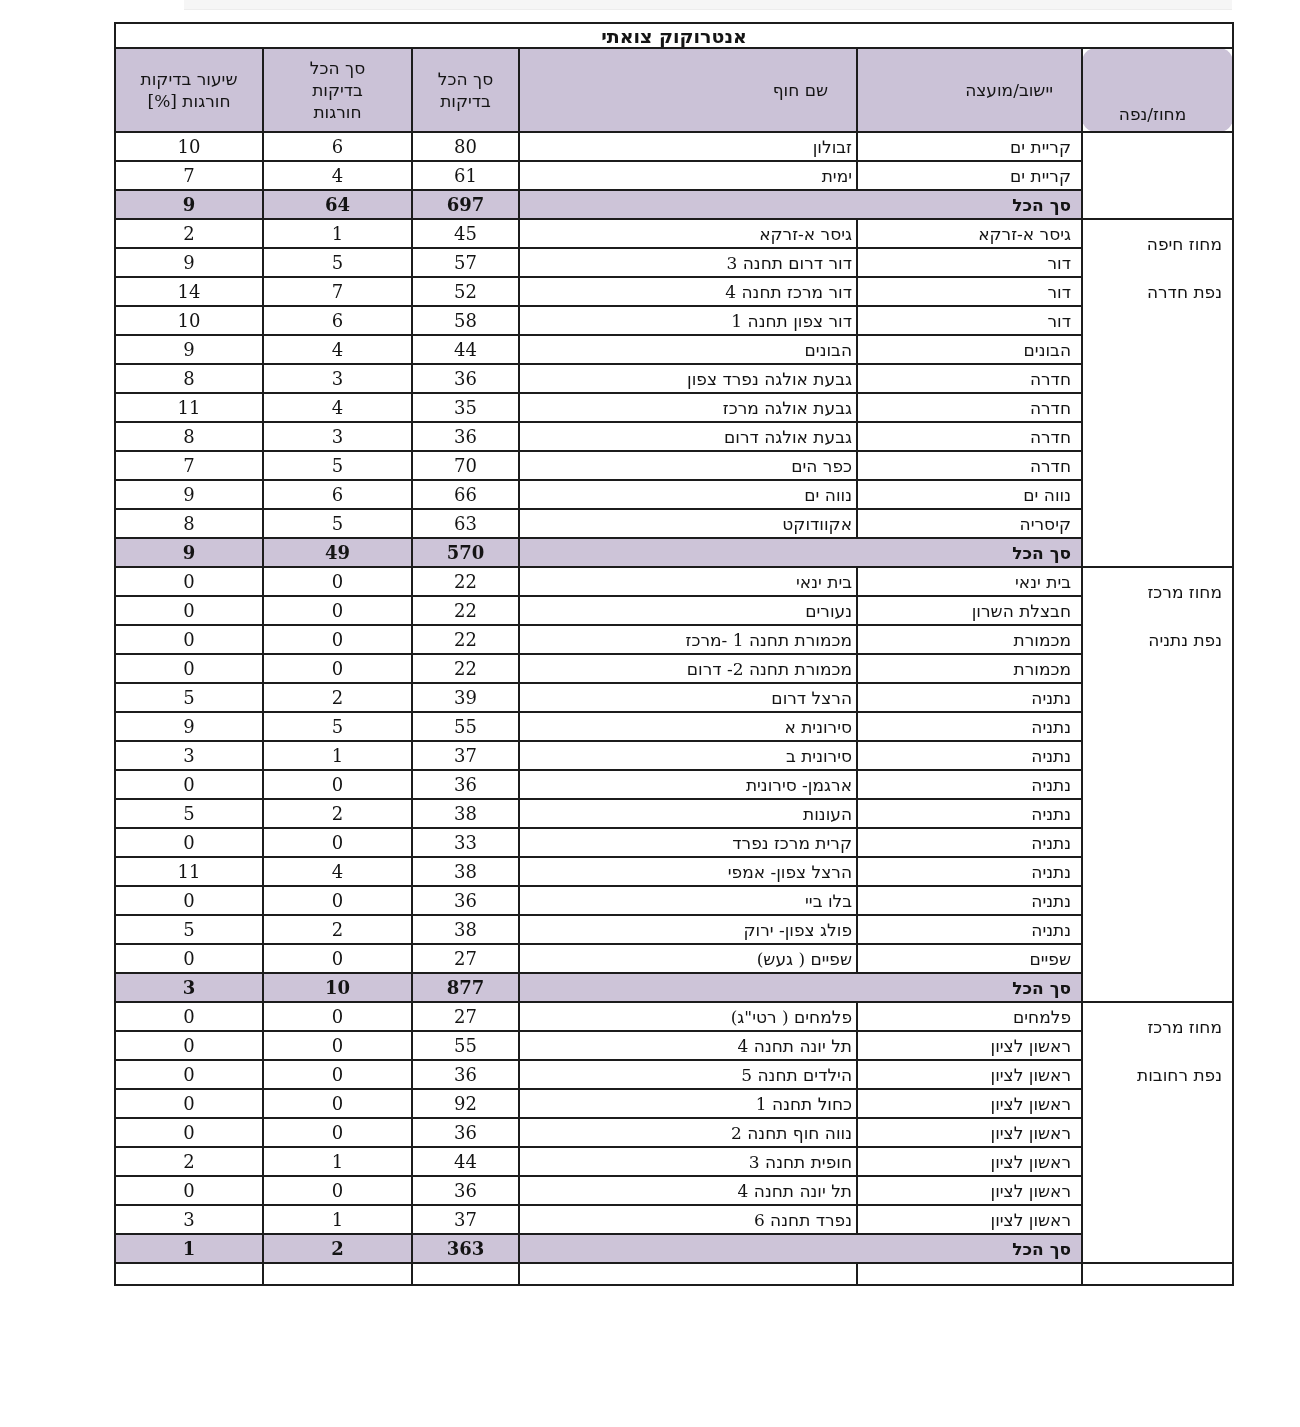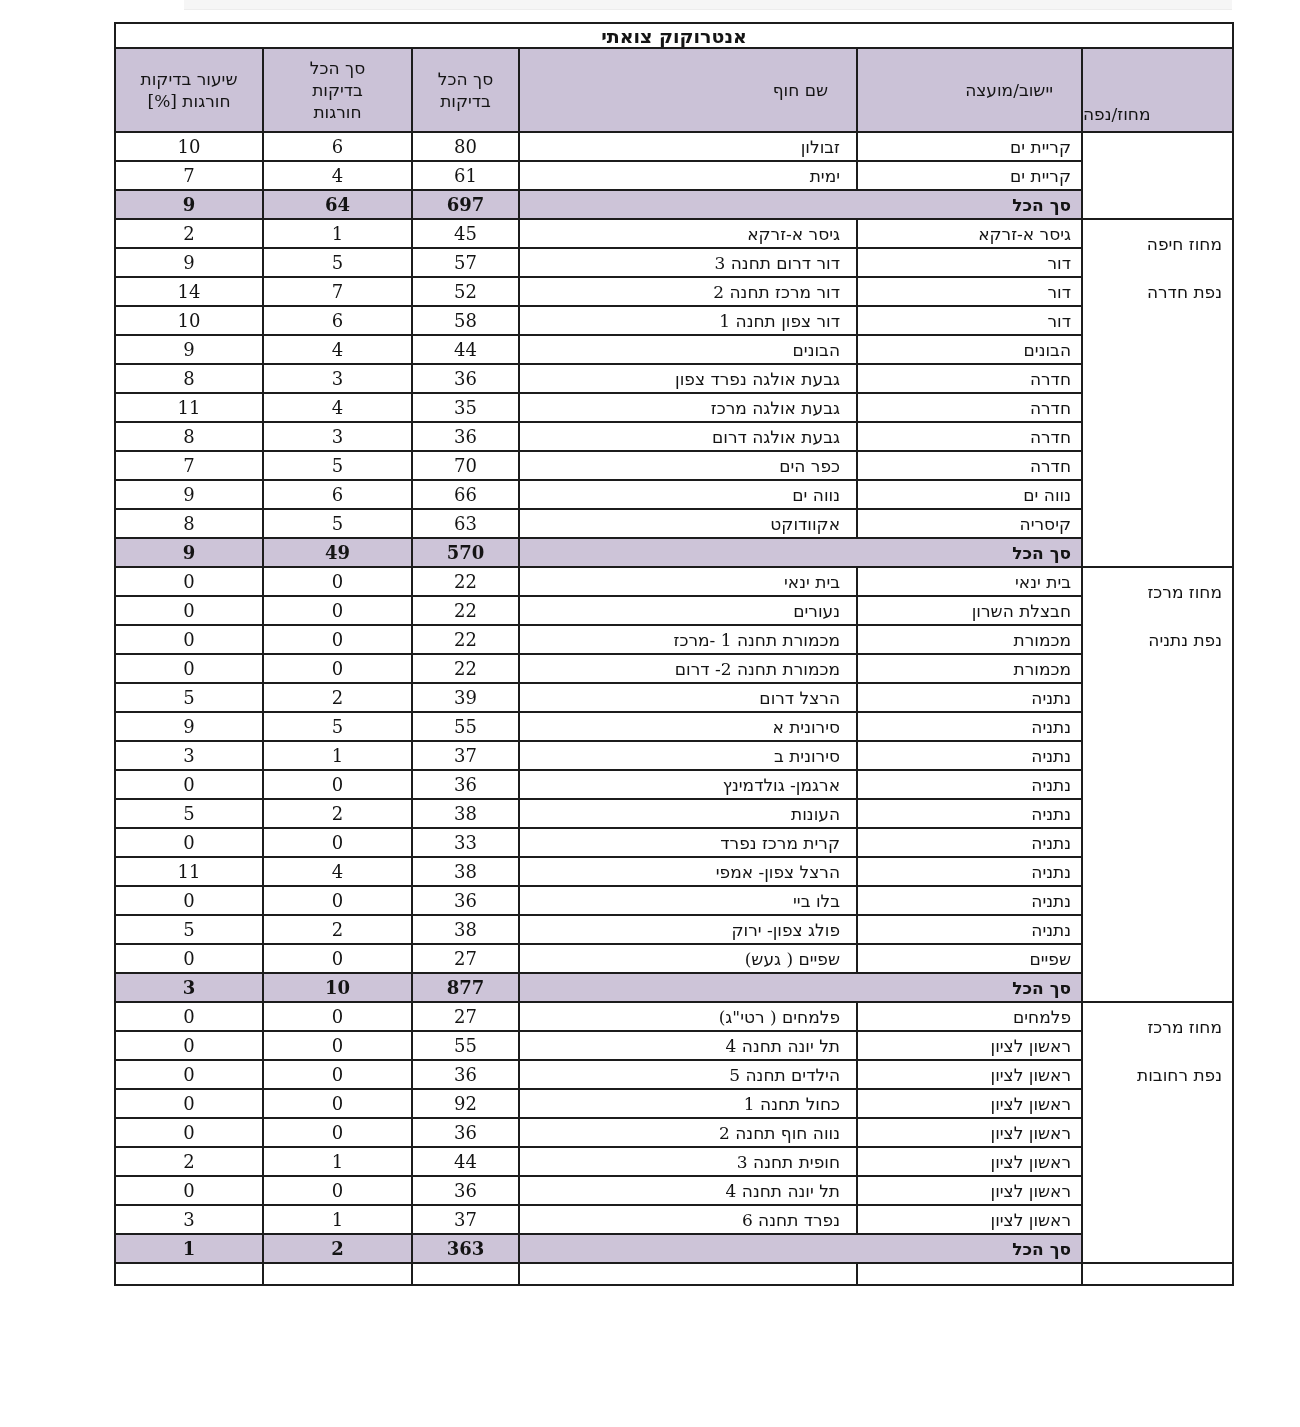--- a/index.html
+++ b/index.html
@@ -56,43 +56,44 @@
   .row-header th {
     height: 84px;
     background: #cbc2d7;
     font-size: 17px;
     line-height: 22px;
     white-space: pre-line;
     vertical-align: middle;
   }
   th.h-district {
     vertical-align: bottom;
-    text-align: left;
+    text-align: center;
     padding: 0 10px 6px 0;
+    border-radius: 14px;
   }
   th.h-name {
     text-align: right;
     padding-right: 28px;
     margin-left: 32px;
   }
   th.h-num {
     text-align: center;
   }
   
   tbody td { height: 29px; vertical-align: middle; font-size: 17px; }
   td.district {
     vertical-align: top;
     text-align: right;
     padding: 0 10px 0 4px;
     white-space: pre-line;
     line-height: 48px;
     font-size: 17px;
   }
   td.settlement { text-align: right; padding: 0 10px 0 4px; }
-  td.beach      { text-align: right; padding: 0 16px 0 4px; }
+  td.beach      { text-align: right; padding: 0 4px 0 4px; }
   td.num        { text-align: center; font-size: 18px; }
   tr.total-row td {
     background: #cdc4d8;
     font-weight: bold;
   }
   tr.total-row td.total-label {
     text-align: right;
     padding-right: 10px;
   }
   tr.sliver-row td { height: 22px; background: #ffffff; }
@@ -162,21 +163,21 @@
         </tr>
         <tr class="data-row">
           <td class="settlement">דור</td>
           <td class="beach">דור דרום תחנה 3</td>
           <td class="num">57</td>
           <td class="num">5</td>
           <td class="num">9</td>
         </tr>
         <tr class="data-row">
           <td class="settlement">דור</td>
-          <td class="beach">דור מרכז תחנה 2</td>
+          <td class="beach">דור מרכז תחנה 4</td>
           <td class="num">52</td>
           <td class="num">7</td>
           <td class="num">14</td>
         </tr>
         <tr class="data-row">
           <td class="settlement">דור</td>
           <td class="beach">דור צפון תחנה 1</td>
           <td class="num">58</td>
           <td class="num">6</td>
           <td class="num">10</td>
@@ -282,21 +283,21 @@
         </tr>
         <tr class="data-row">
           <td class="settlement">נתניה</td>
           <td class="beach">סירונית ב</td>
           <td class="num">37</td>
           <td class="num">1</td>
           <td class="num">3</td>
         </tr>
         <tr class="data-row">
           <td class="settlement">נתניה</td>
-          <td class="beach">ארגמן- גולדמינץ</td>
+          <td class="beach">ארגמן- סירונית</td>
           <td class="num">36</td>
           <td class="num">0</td>
           <td class="num">0</td>
         </tr>
         <tr class="data-row">
           <td class="settlement">נתניה</td>
           <td class="beach">העונות</td>
           <td class="num">38</td>
           <td class="num">2</td>
           <td class="num">5</td>

